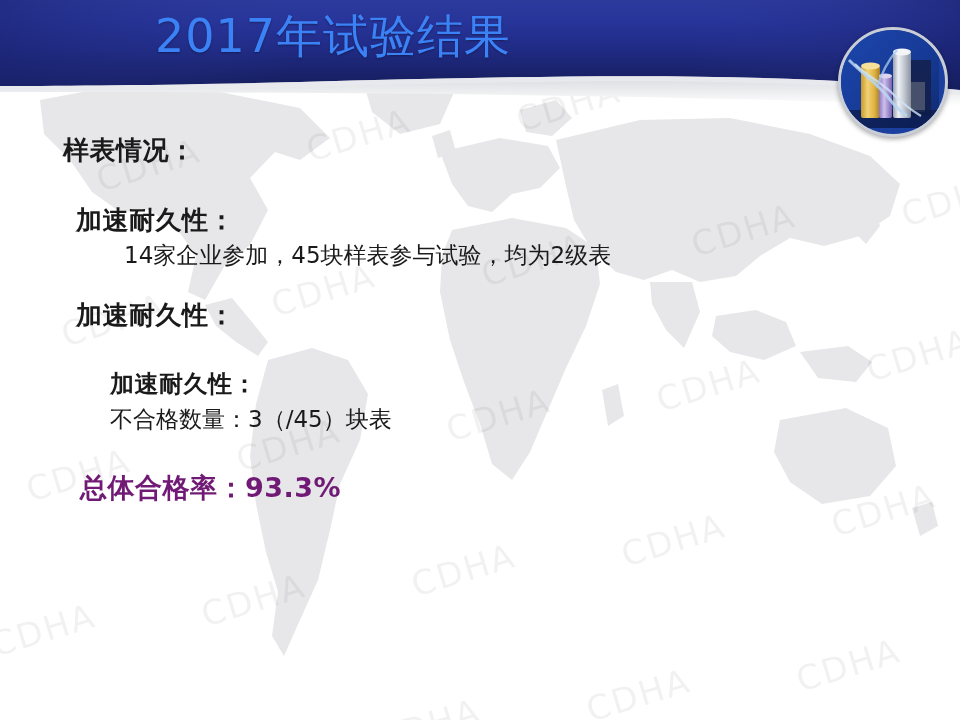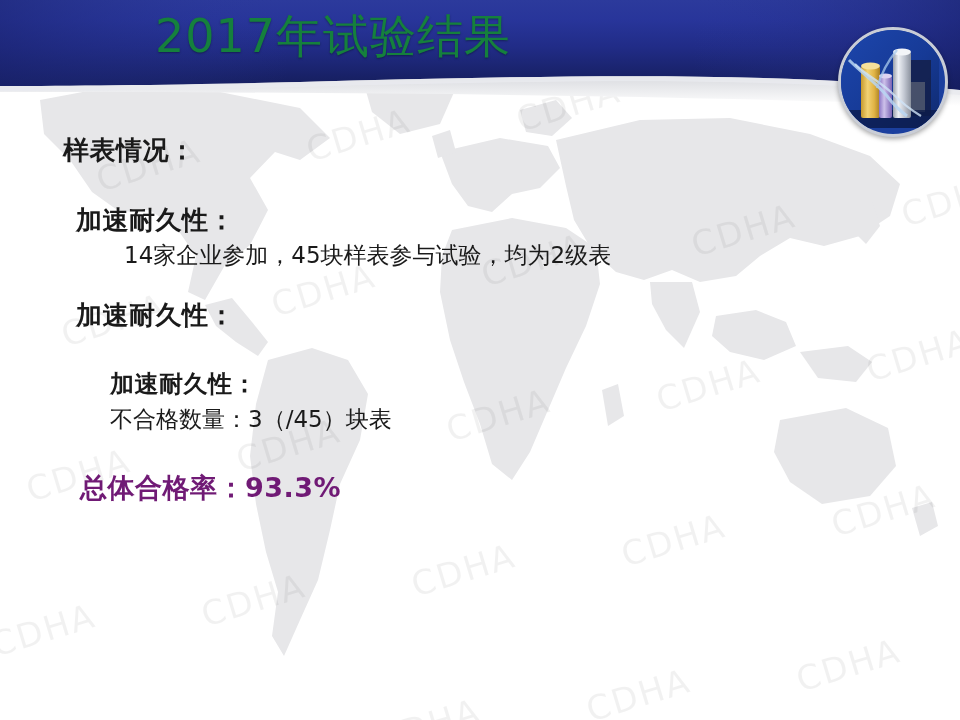--- a/index.html
+++ b/index.html
@@ -58,21 +58,21 @@
     width: 960px;
     height: 120px;
     pointer-events: none;
   }
   .header-title {
     position: absolute;
     left: 155px;
     top: 6px;
     font-size: 46px;
     font-weight: 400;
-    color: #15803d;
+    color: #3b82f6;
     letter-spacing: 1px;
     text-shadow: 0 1px 2px rgba(0,0,0,0.35);
     white-space: nowrap;
     z-index: 5;
   }
   .logo-badge {
     position: absolute;
     left: 838px;
     top: 27px;
     width: 104px;

